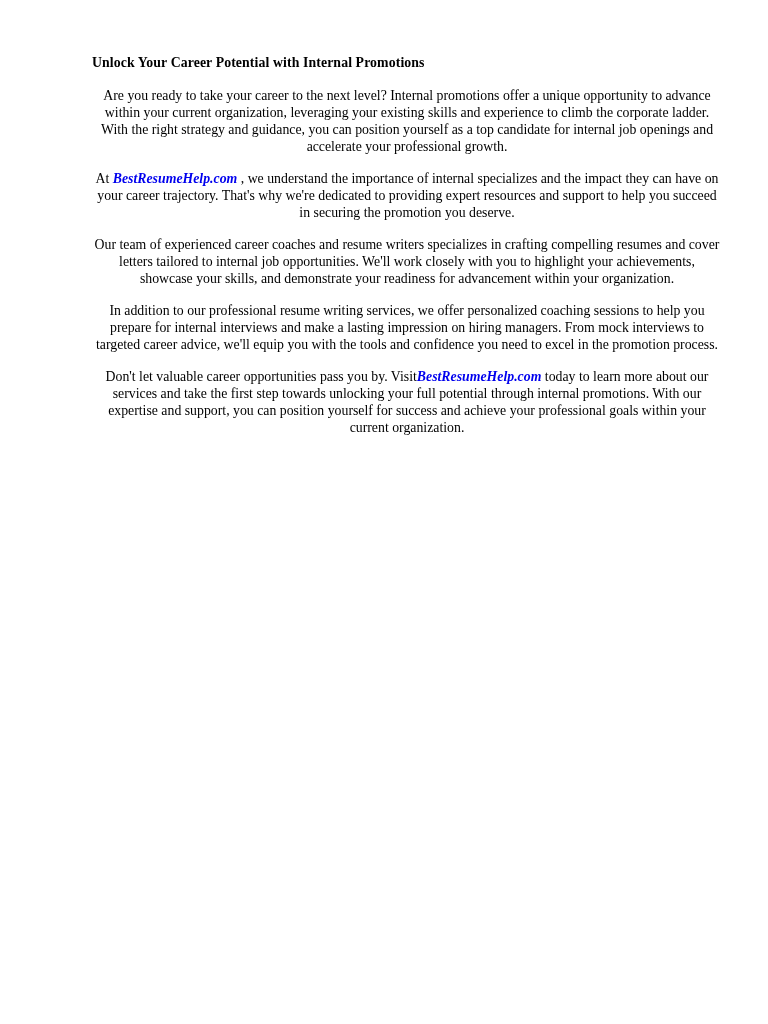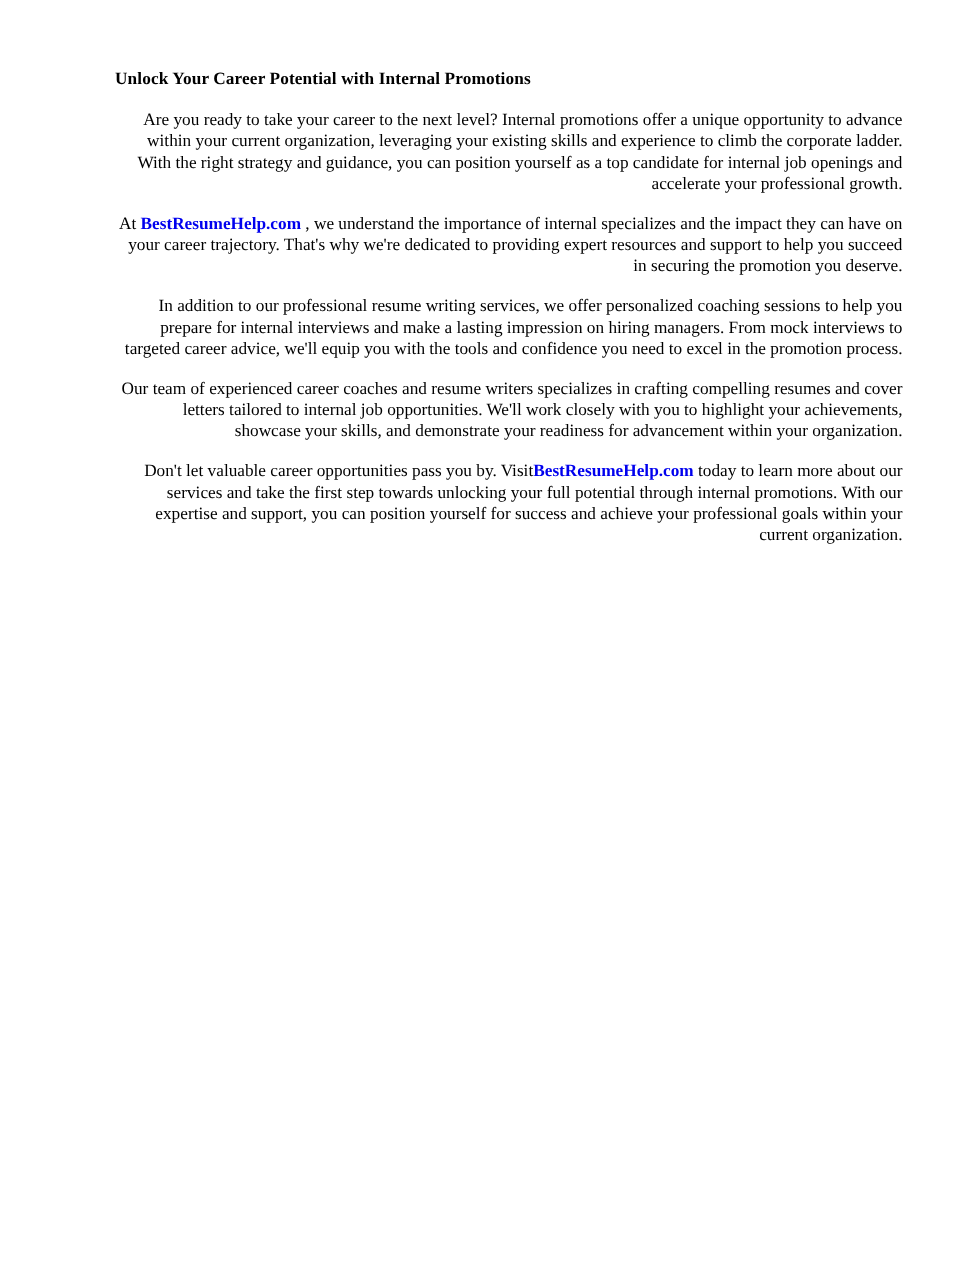--- a/index.html
+++ b/index.html
@@ -28,41 +28,42 @@
     font-weight: bold;
     line-height: 17px;
     margin: 0 0 16px 0;
     letter-spacing: 0.1px;
   }
   .para {
     font-size: 13.8px;
     font-weight: normal;
     line-height: 17px;
     margin: 0 0 15px 0;
-    text-align: right;
+    text-align: center;
   }
   .link {
     color: #0000ee;
     font-weight: bold;
     text-decoration: none;
     cursor: pointer;
+    font-style: italic;
   }
 </style>
 </head>
 <body>
 
 <div class="page">
   <div class="content">
 
     <h1 class="heading">Unlock Your Career Potential with Internal Promotions</h1>
 
     <p class="para"><span>Are you ready to take your career to the next level? Internal promotions offer a unique opportunity to advance within your current organization, leveraging your existing skills and experience to climb the corporate ladder. With the right strategy and guidance, you can position yourself as a top candidate for internal job openings and accelerate your professional growth.</span></p>
 
     <p class="para"><span>At </span><a class="link" style="color: rgb(0, 0, 238);">BestResumeHelp.com</a><span> , we understand the importance of internal specializes and the impact they can have on your career trajectory. That's why we're dedicated to providing expert resources and support to help you succeed in securing the promotion you deserve.</span></p>
 
+    <p class="para"><span>Our team of experienced career coaches and resume writers specializes in crafting compelling resumes and cover letters tailored to internal job opportunities. We'll work closely with you to highlight your achievements, showcase your skills, and demonstrate your readiness for advancement within your organization.</span></p>
+
     <p class="para"><span>In addition to our professional resume writing services, we offer personalized coaching sessions to help you prepare for internal interviews and make a lasting impression on hiring managers. From mock interviews to targeted career advice, we'll equip you with the tools and confidence you need to excel in the promotion process.</span></p>
-
-    <p class="para"><span>Our team of experienced career coaches and resume writers specializes in crafting compelling resumes and cover letters tailored to internal job opportunities. We'll work closely with you to highlight your achievements, showcase your skills, and demonstrate your readiness for advancement within your organization.</span></p>
 
     <p class="para"><span>Don't let valuable career opportunities pass you by. Visit</span><a class="link" style="color: rgb(0, 0, 238);">BestResumeHelp.com</a><span> today to learn more about our services and take the first step towards unlocking your full potential through internal promotions. With our expertise and support, you can position yourself for success and achieve your professional goals within your current organization.</span></p>
 
   </div>
 </div>
 
 </body></html>

